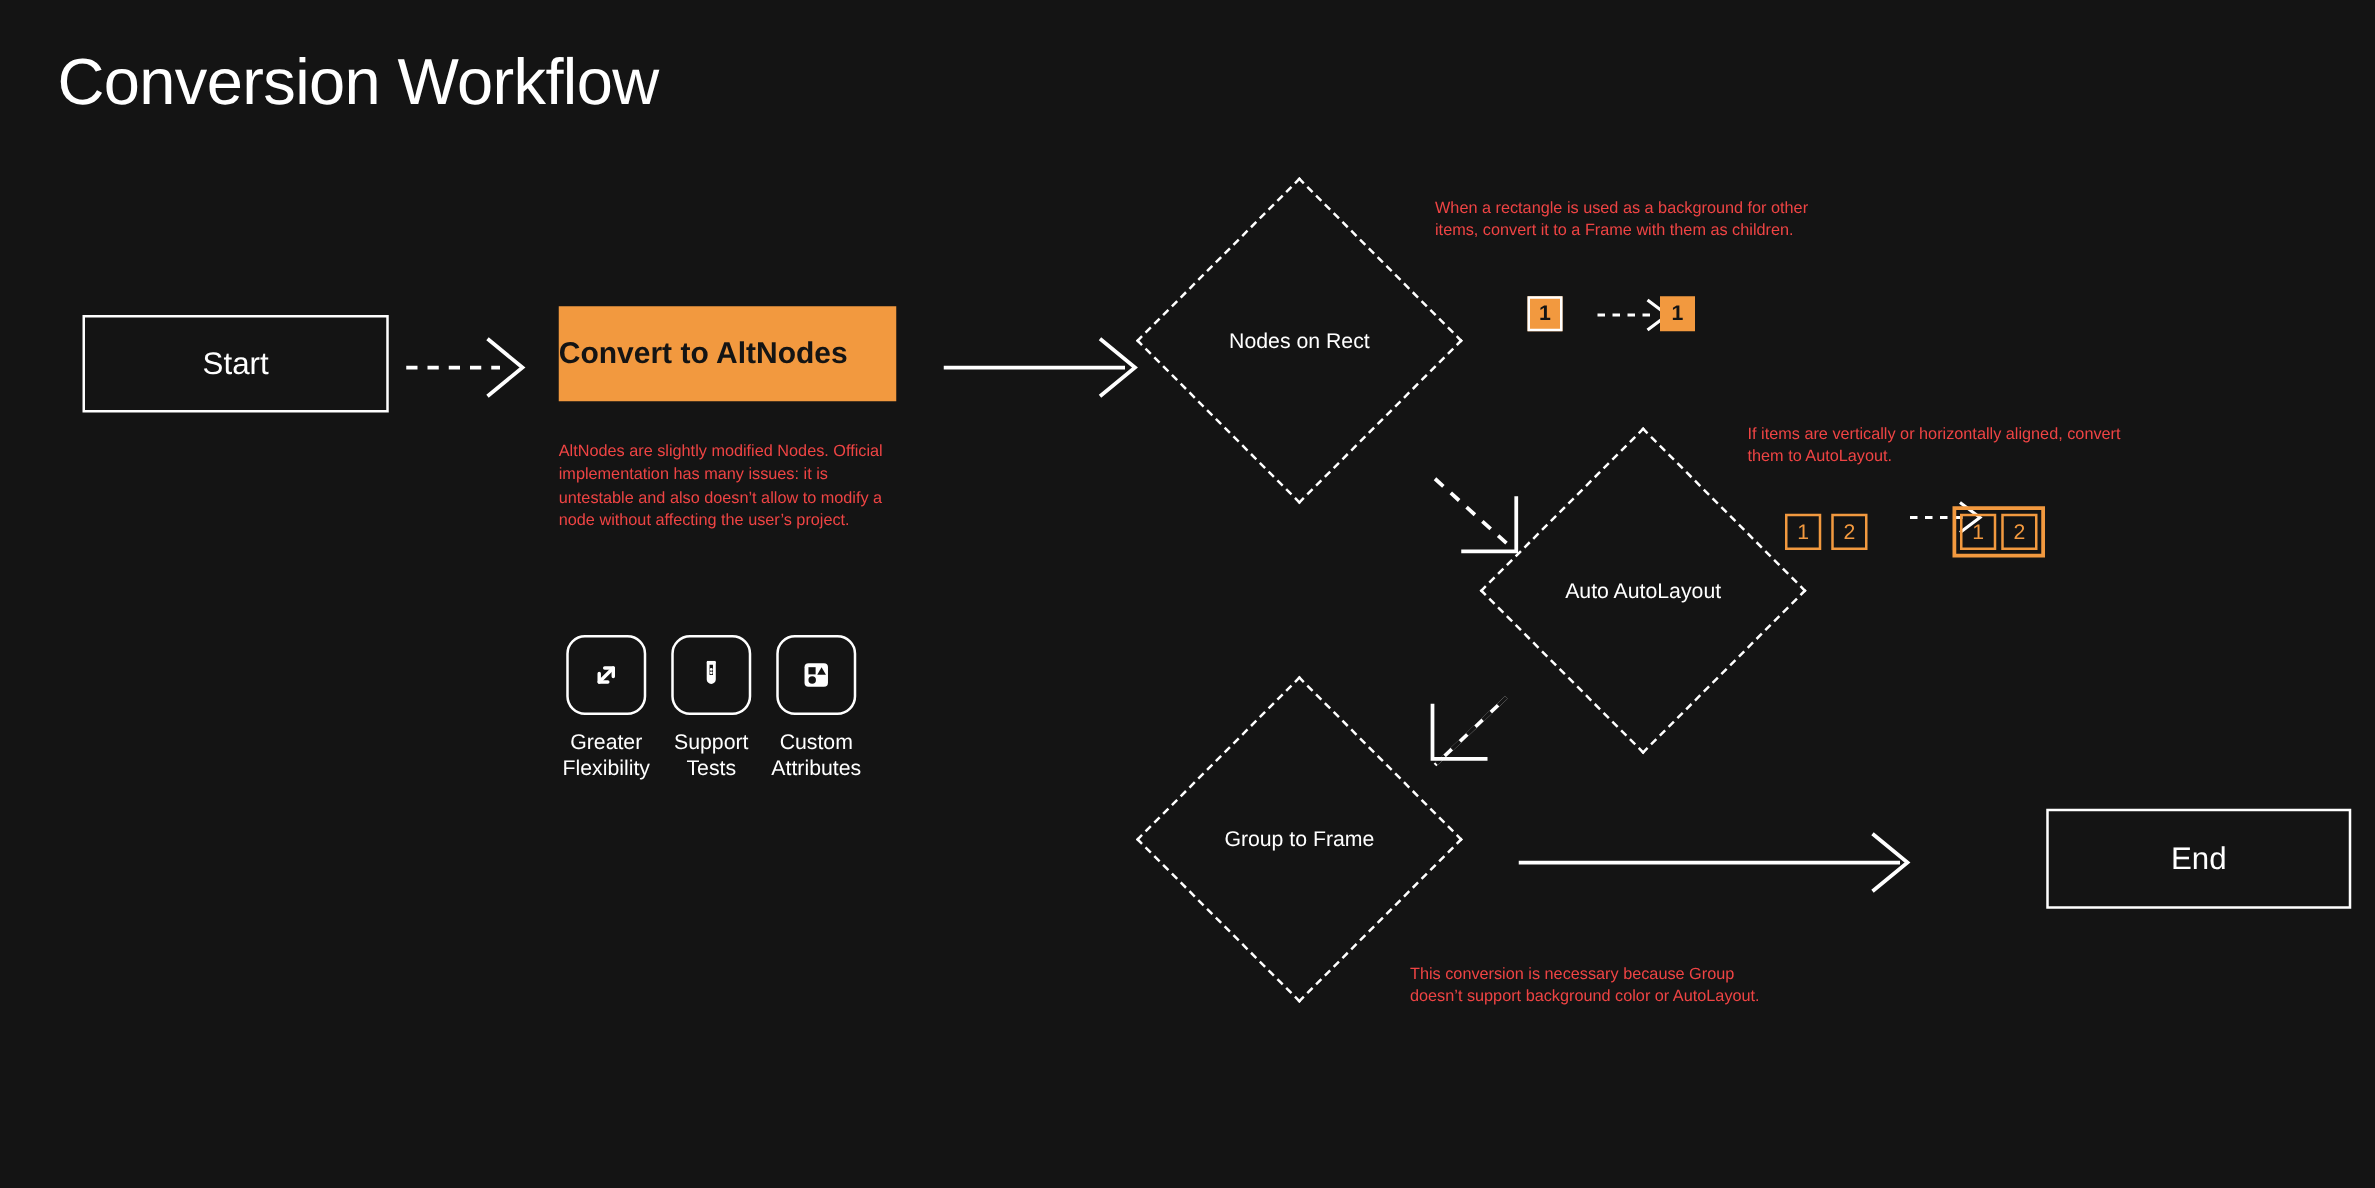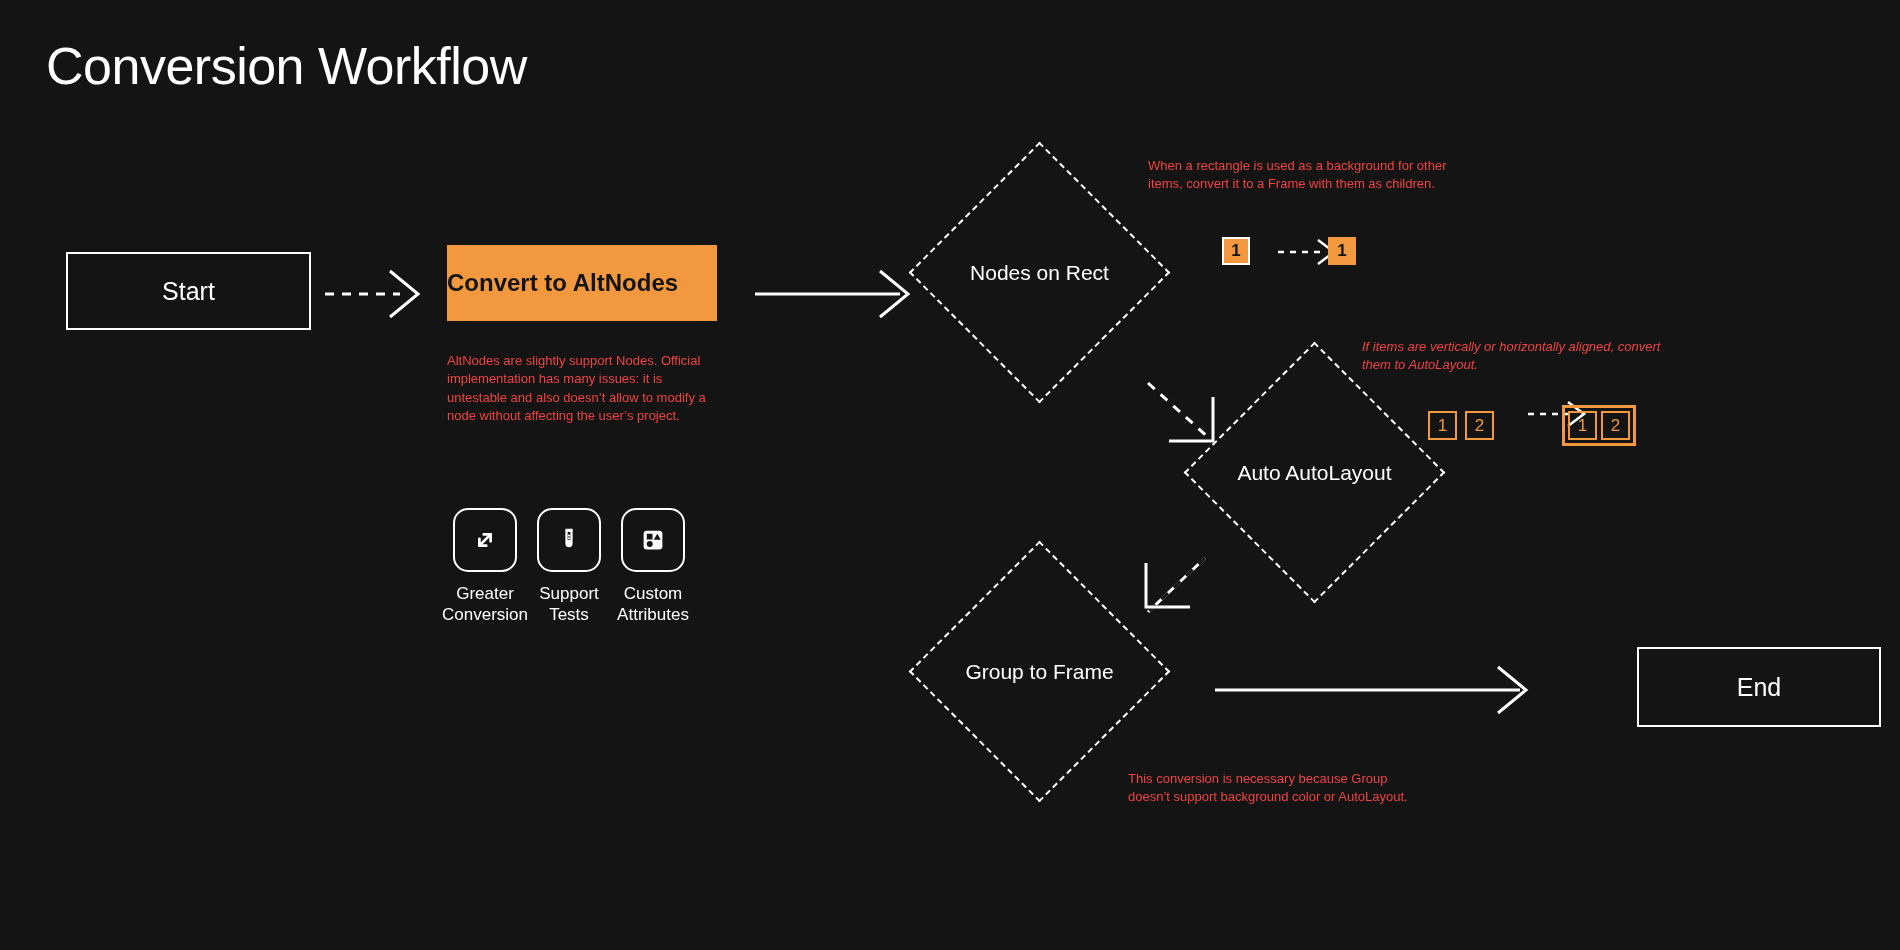--- a/index.html
+++ b/index.html
@@ -38,31 +38,31 @@
   
   .diamond-wrap { position: absolute; }
   .diamond-shape {
     position: absolute; left: 0; top: 0; width: 100%; height: 100%;
     border: 2px dashed #ffffff;
     transform: rotate(45deg);
   }
   .diamond-label {
     position: absolute; left: 50%; top: 50%;
     transform: translate(-50%, -50%);
-    white-space: nowrap; color: #ffffff; font-size: 21px;
+    white-space: nowrap; color: #ffffff; font-size: 17px;
   }
   .d-nodes-on-rect { left: 947px; top: 180px; width: 185px; height: 185px; }
   .d-auto-autolayout { left: 1222px; top: 380px; width: 185px; height: 185px; }
   .d-group-to-frame { left: 947px; top: 579px; width: 185px; height: 185px; }
 
   
   .body-text { position: absolute; color: #ef4444; font-size: 13px; line-height: 1.42; }
   .t-altnodes { left: 447px; top: 352px; width: 272px; }
   .t-rect-note { left: 1148px; top: 157px; width: 310px; }
-  .t-align-note { left: 1362px; top: 338px; width: 320px; font-style: italic; }
+  .t-align-note { left: 1398px; top: 338px; width: 320px; }
   .t-group-note { left: 1128px; top: 770px; width: 290px; }
 
   
   .features { position: absolute; left: 452px; top: 508px; display: flex; gap: 18px; }
   .feature { width: 66px; display: flex; flex-direction: column; align-items: center; }
   .feature-box {
     width: 64px; height: 64px; border: 2px solid #ffffff; border-radius: 15px;
     display: flex; align-items: center; justify-content: center;
   }
   .feature-label {
@@ -138,34 +138,34 @@
   </svg>
 
   <div class="rect-node rect-start">
     <span>Start</span>
   </div>
 
   <div class="orange-node">
     <span>Convert to AltNodes</span>
   </div>
 
-  <div class="body-text t-altnodes">AltNodes are slightly support Nodes. Official implementation has many issues: it is untestable and also doesn’t allow to modify a node without affecting the user’s project.</div>
+  <div class="body-text t-altnodes">AltNodes are slightly modified Nodes. Official implementation has many issues: it is untestable and also doesn’t allow to modify a node without affecting the user’s project.</div>
 
   <div class="features">
     <div class="feature">
       <div class="feature-box">
         <svg width="30" height="30" viewBox="0 0 24 24">
           <g stroke="#ffffff" stroke-width="2.2" fill="none" stroke-linecap="round" stroke-linejoin="round">
             <line x1="7.5" y1="16.5" x2="16.5" y2="7.5"></line>
             <polyline points="16.5,13 16.5,7.5 11,7.5"></polyline>
             <polyline points="7.5,11 7.5,16.5 13,16.5"></polyline>
           </g>
         </svg>
       </div>
-      <div class="feature-label">Greater Conversion</div>
+      <div class="feature-label">Greater Flexibility</div>
     </div>
     <div class="feature">
       <div class="feature-box">
         <svg width="30" height="30" viewBox="0 0 24 24">
           <g fill="#ffffff">
             <path d="M9.2 3h5.6v1.6H9.2z"></path>
             <path d="M10 4.6h4v10.2a2 2 0 0 1-4 0z" fill="none" stroke="#ffffff" stroke-width="1.8"></path>
             <path d="M10 12h4v2.8a2 2 0 0 1-4 0z"></path>
             <circle cx="12" cy="8.4" r="0.9"></circle>
             <circle cx="12" cy="10.6" r="0.9"></circle>

